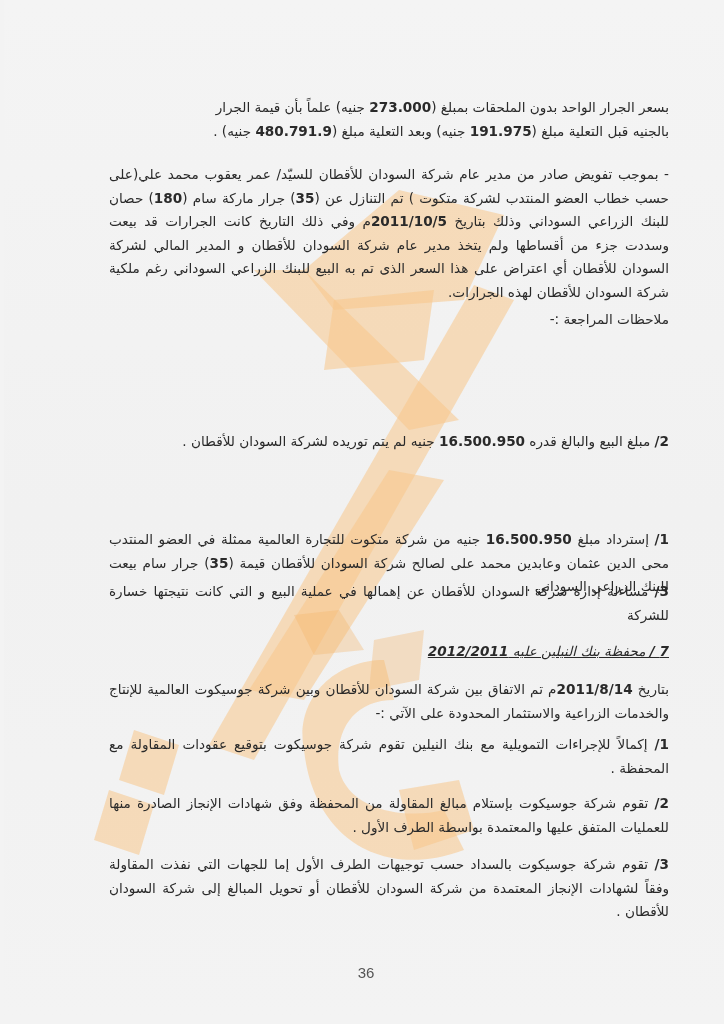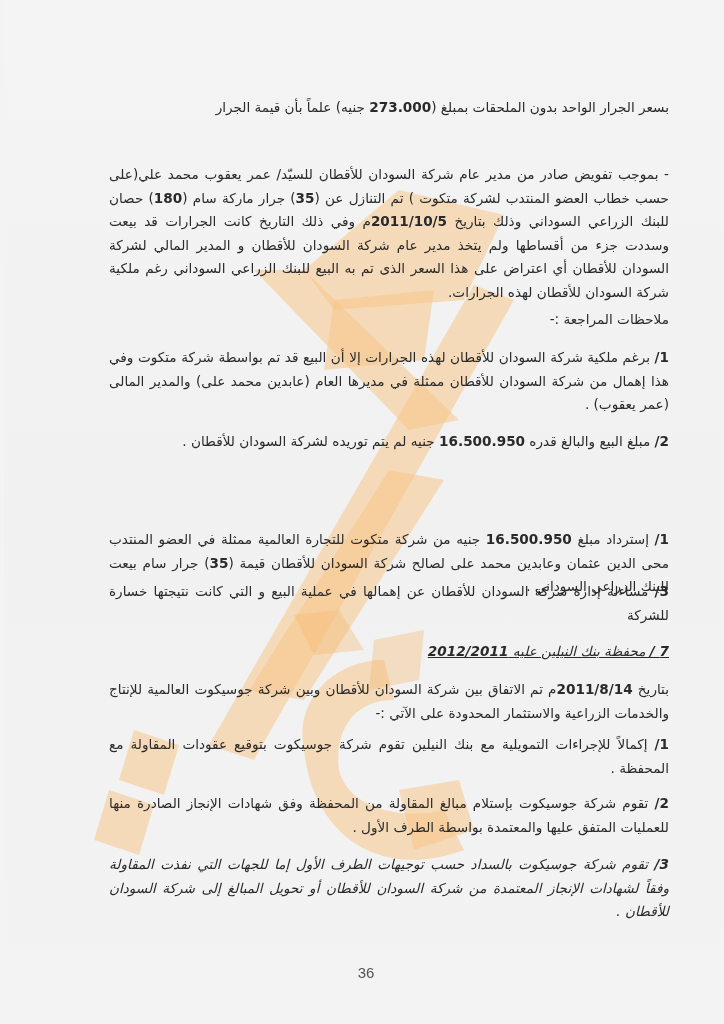--- a/index.html
+++ b/index.html
@@ -106,37 +106,35 @@
       <polygon points="370,640 420,630 415,680 365,690"></polygon>
     </g>
   </svg>
 
   <div class="content">
 
     <div class="block" style="top:96px;">
       <p>
         <span>بسعر الجرار الواحد بدون الملحقات بمبلغ (</span><span class="num">273.000</span><span> جنيه) علماً بأن قيمة الجرار</span>
       </p>
+      <p>
+        <span>بالجنيه قبل التعلية مبلغ (</span><span class="num">191.975</span><span> جنيه) وبعد التعلية مبلغ (</span><span class="num">480.791.9</span><span> جنيه) .</span>
+      </p>
     </div>
 
     <div class="block" style="top:163px;">
       <p>
         <span>-        بموجب تفويض صادر من مدير عام شركة السودان للأقطان للسيّد/ عمر يعقوب محمد علي(على حسب خطاب العضو المنتدب لشركة متكوت ) تم التنازل عن (</span><span class="num">35</span><span>) جرار ماركة سام (</span><span class="num">180</span><span>) حصان للبنك الزراعي السوداني وذلك بتاريخ </span><span class="num">2011/10/5</span><span>م وفي ذلك التاريخ كانت الجرارات قد بيعت وسددت جزء من أقساطها ولم يتخذ مدير عام شركة السودان للأقطان و المدير المالي لشركة السودان للأقطان أي اعتراض على هذا السعر الذى تم به البيع للبنك الزراعي السوداني رغم ملكية شركة السودان للأقطان لهذه الجرارات.</span>
       </p>
     </div>
 
     <div class="block" style="top:308px;">
       <p>ملاحظات المراجعة :-</p>
     </div>
 
-    <div class="block" style="top:346px;">
-      <p>
-        <span class="num">1/</span><span> برغم ملكية شركة السودان للأقطان لهذه الجرارات إلا أن البيع قد تم بواسطة شركة متكوت وفي هذا إهمال من شركة السودان للأقطان ممثلة في مديرها العام (عابدين محمد على) والمدير المالى (عمر يعقوب) .</span>
-      </p>
-    </div>
 
     <div class="block" style="top:430px;">
       <p>
         <span class="num">2/</span><span> مبلغ البيع والبالغ قدره </span><span class="num">16.500.950</span><span> جنيه لم يتم توريده لشركة السودان للأقطان .</span>
       </p>
     </div>
 
 
     <div class="block" style="top:504px;margin-top:24px;">
       <p>
@@ -167,21 +165,21 @@
         <span class="num">1/</span><span> إكمالاً للإجراءات التمويلية مع بنك النيلين تقوم شركة جوسيكوت بتوقيع عقودات المقاولة مع المحفظة .</span>
       </p>
     </div>
 
     <div class="block" style="top:792px;">
       <p>
         <span class="num">2/</span><span> تقوم شركة جوسيكوت بإستلام مبالغ المقاولة من المحفظة وفق شهادات الإنجاز الصادرة منها للعمليات المتفق عليها والمعتمدة بواسطة الطرف الأول .</span>
       </p>
     </div>
 
-    <div class="block" style="top:853px;font-style:italic;">
+    <div class="block" style="top:853px;">
       <p>
         <span class="num">3/</span><span> تقوم شركة جوسيكوت بالسداد حسب توجيهات الطرف الأول إما للجهات التي نفذت المقاولة وفقاً لشهادات الإنجاز المعتمدة من شركة السودان للأقطان أو تحويل المبالغ إلى شركة السودان للأقطان .</span>
       </p>
     </div>
 
   </div>
 
   <div class="page-number">36</div>
 </div>
 

